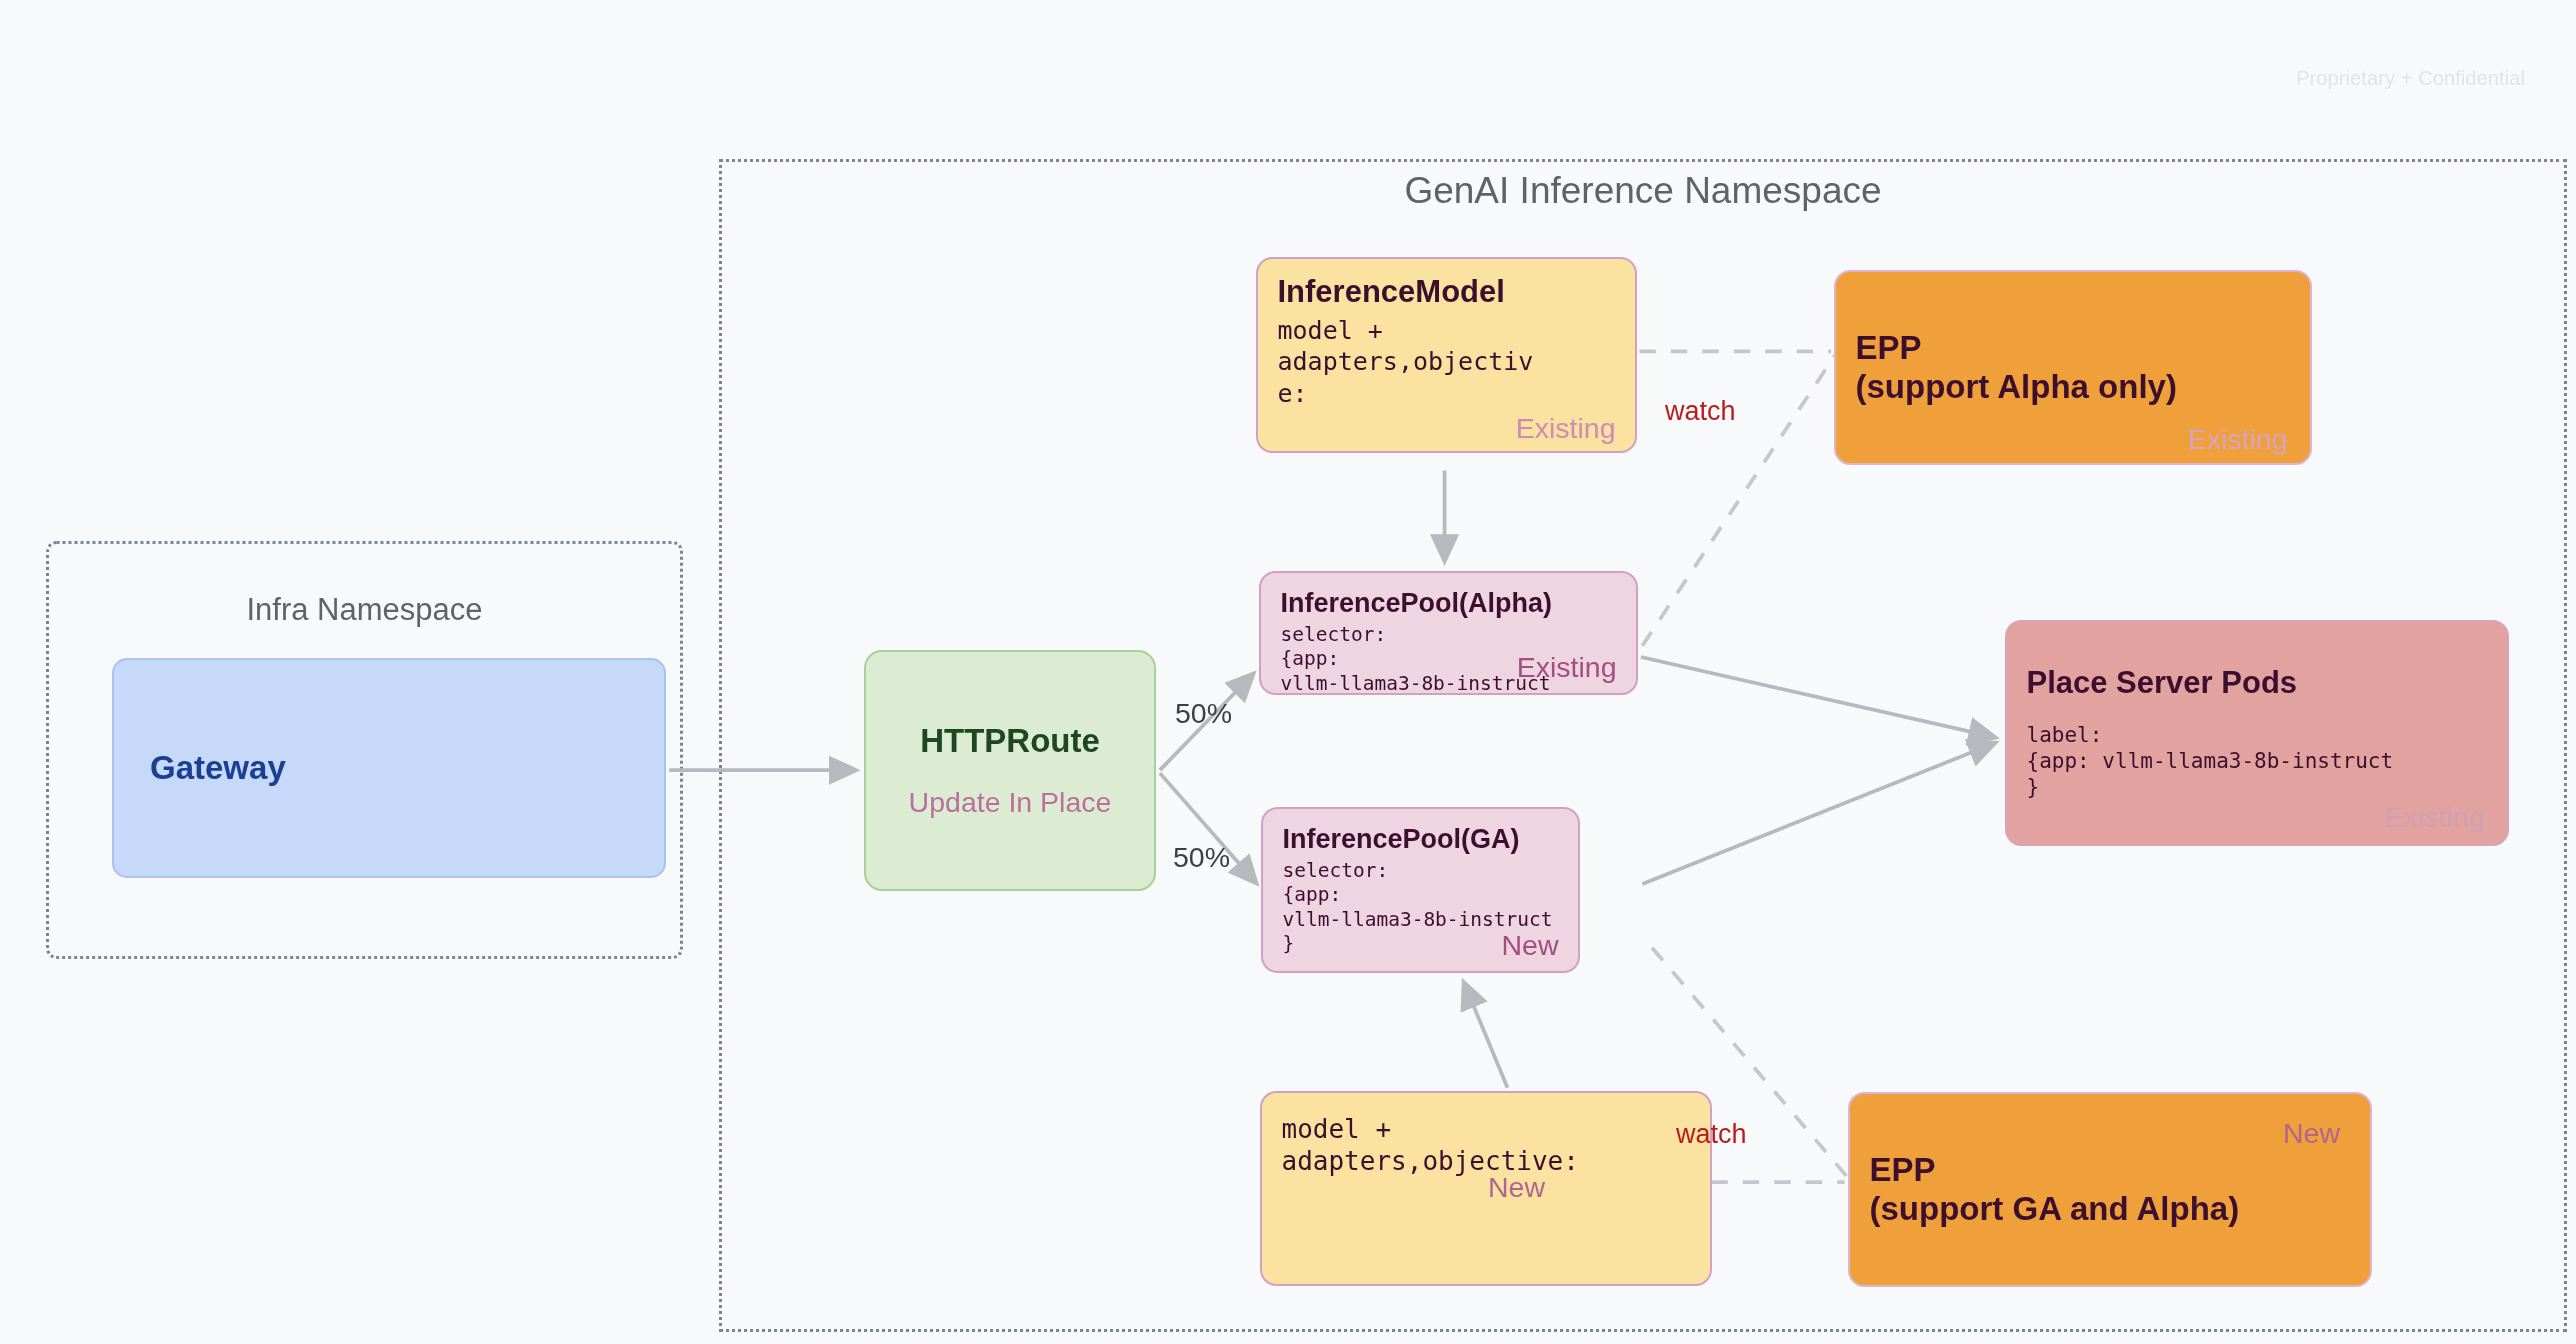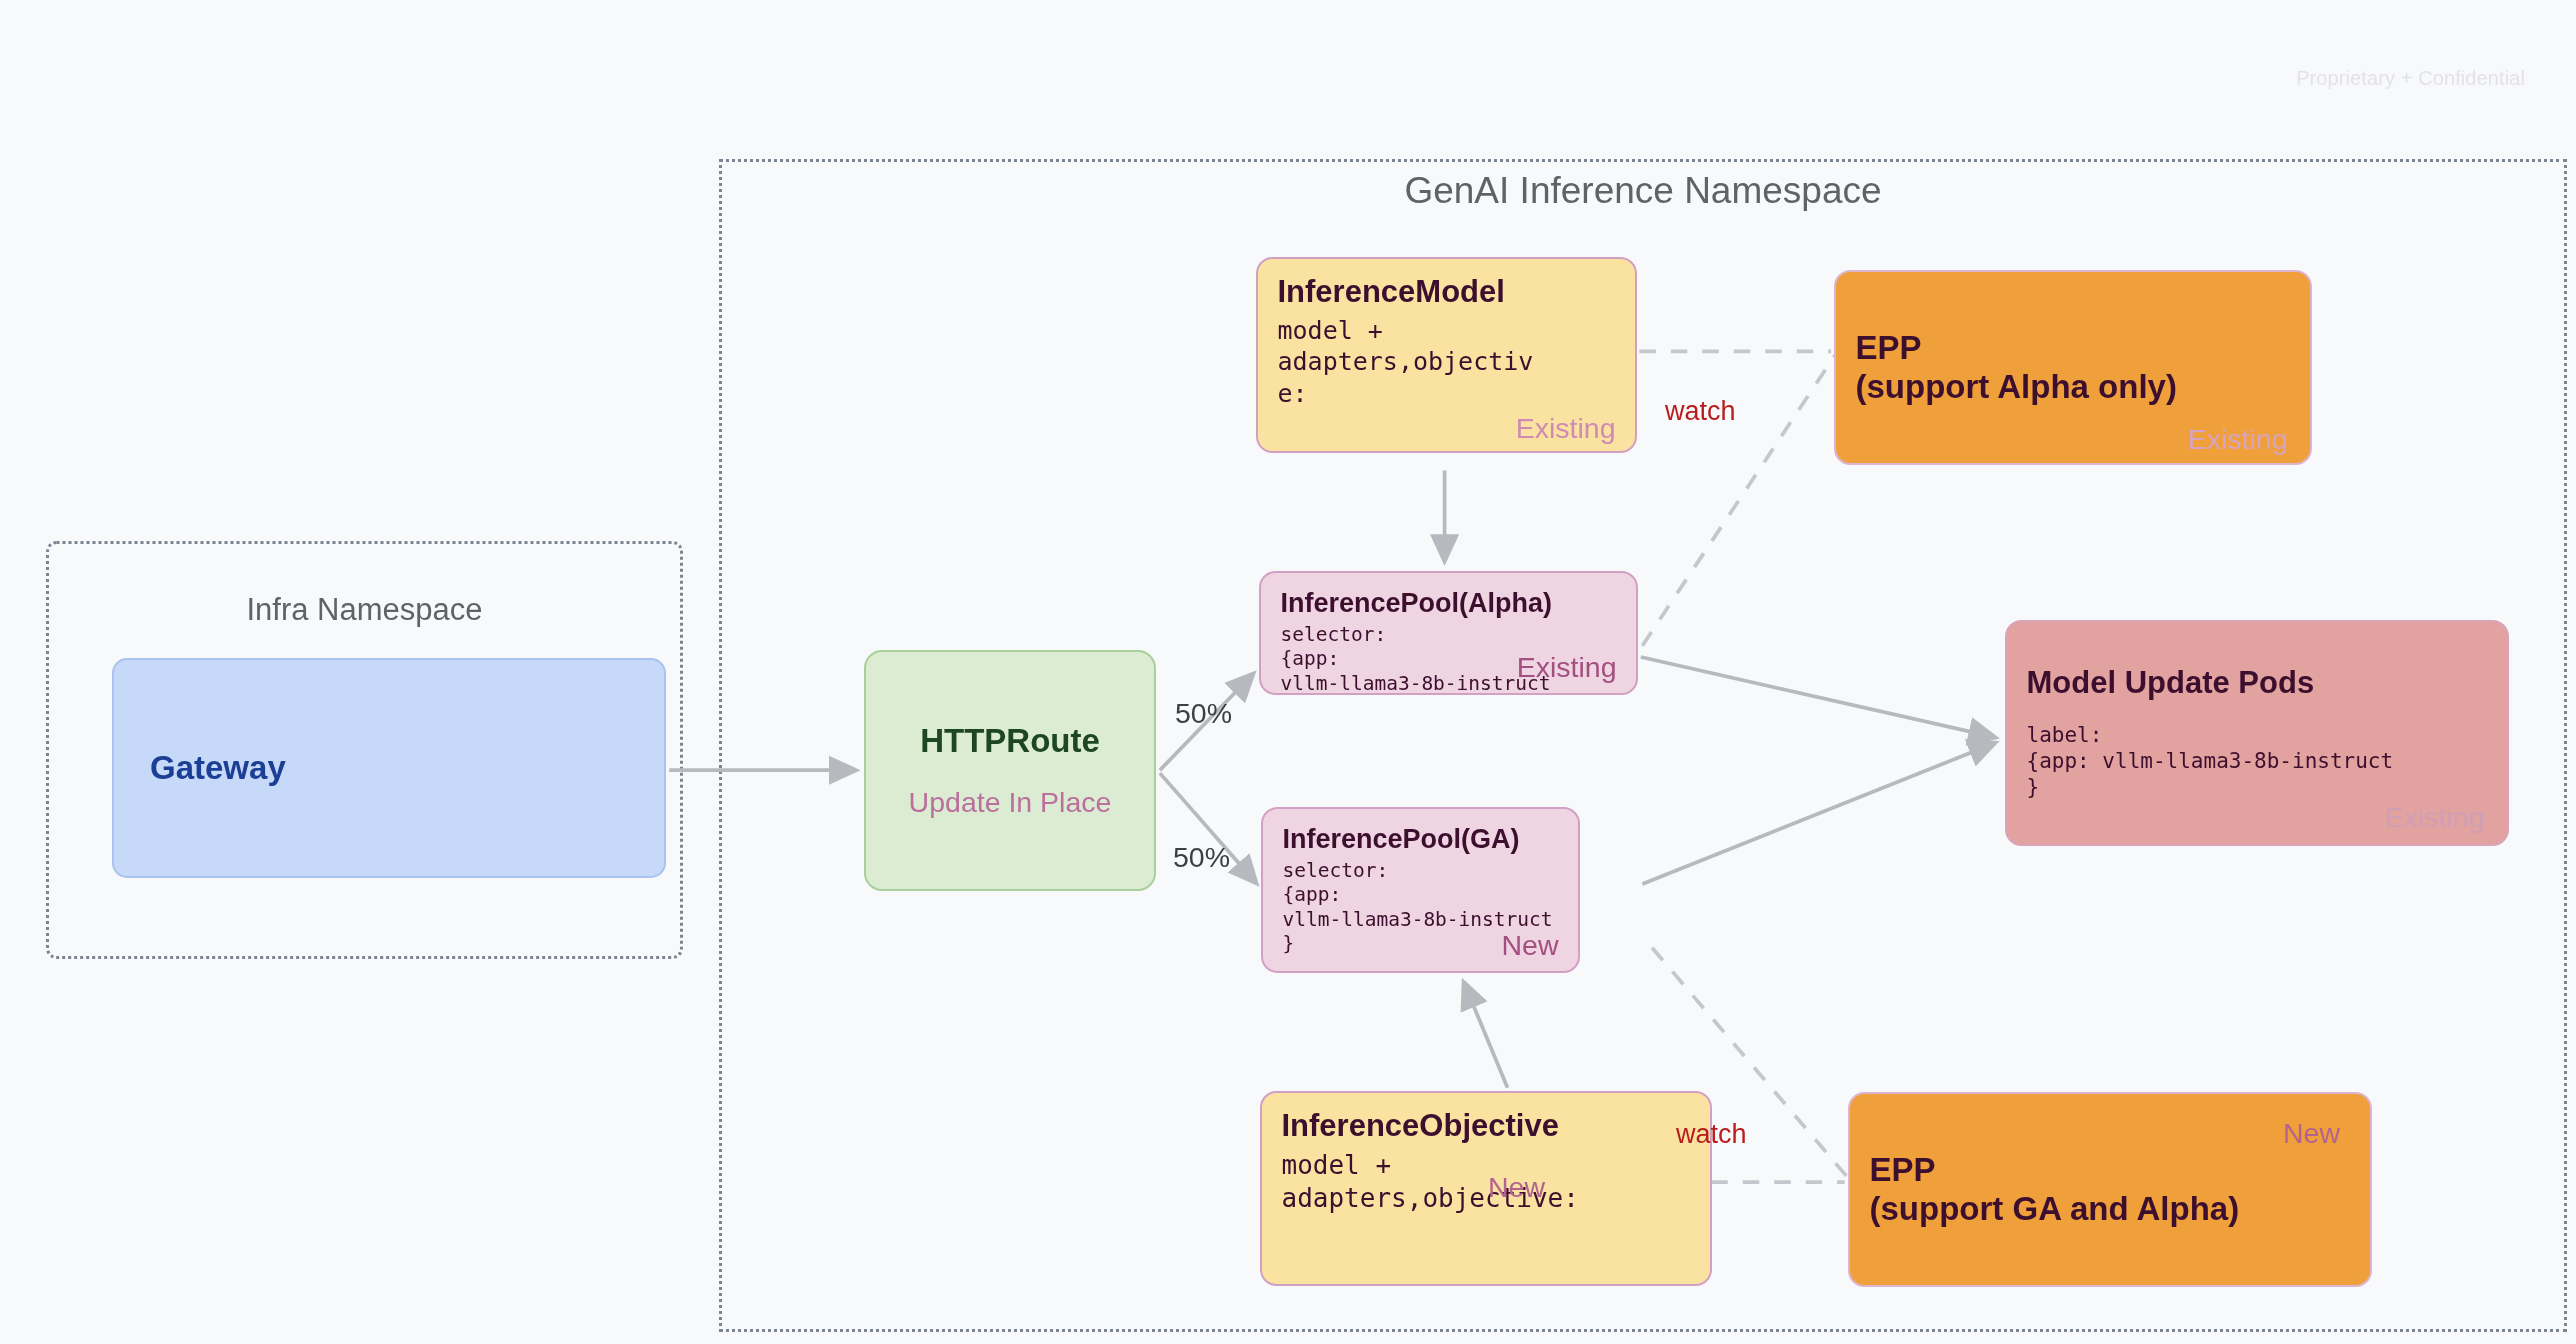--- a/index.html
+++ b/index.html
@@ -319,40 +319,39 @@
   <div class="node n-poolga">
     <div class="title">InferencePool(GA)</div>
     <div class="code">selector:
 {app:
 vllm-llama3-8b-instruct
 }</div>
     <div class="badge">New</div>
   </div>
 
   <div class="node n-infobjective">
-    <div class="title">InferenceObjective</div>
     <div class="code">model +
 adapters,objective:</div>
     <div class="badge">New</div>
   </div>
 
   <div class="node n-eppalpha">
     <div class="title">EPP
 (support Alpha only)</div>
     <div class="badge">Existing</div>
   </div>
 
   <div class="node n-eppga">
     <div class="title">EPP
 (support GA and Alpha)</div>
     <div class="badge">New</div>
   </div>
 
   <div class="node n-pods">
-    <div class="title">Model Update Pods</div>
+    <div class="title">Place Server Pods</div>
     <div class="code">label:
 {app: vllm-llama3-8b-instruct
 }</div>
     <div class="badge">Existing</div>
   </div>
 
   <div class="edge-label lbl-50a">50%</div>
   <div class="edge-label lbl-50b">50%</div>
   <div class="edge-label lbl-watch-top">watch</div>
   <div class="edge-label lbl-watch-bot">watch</div>

